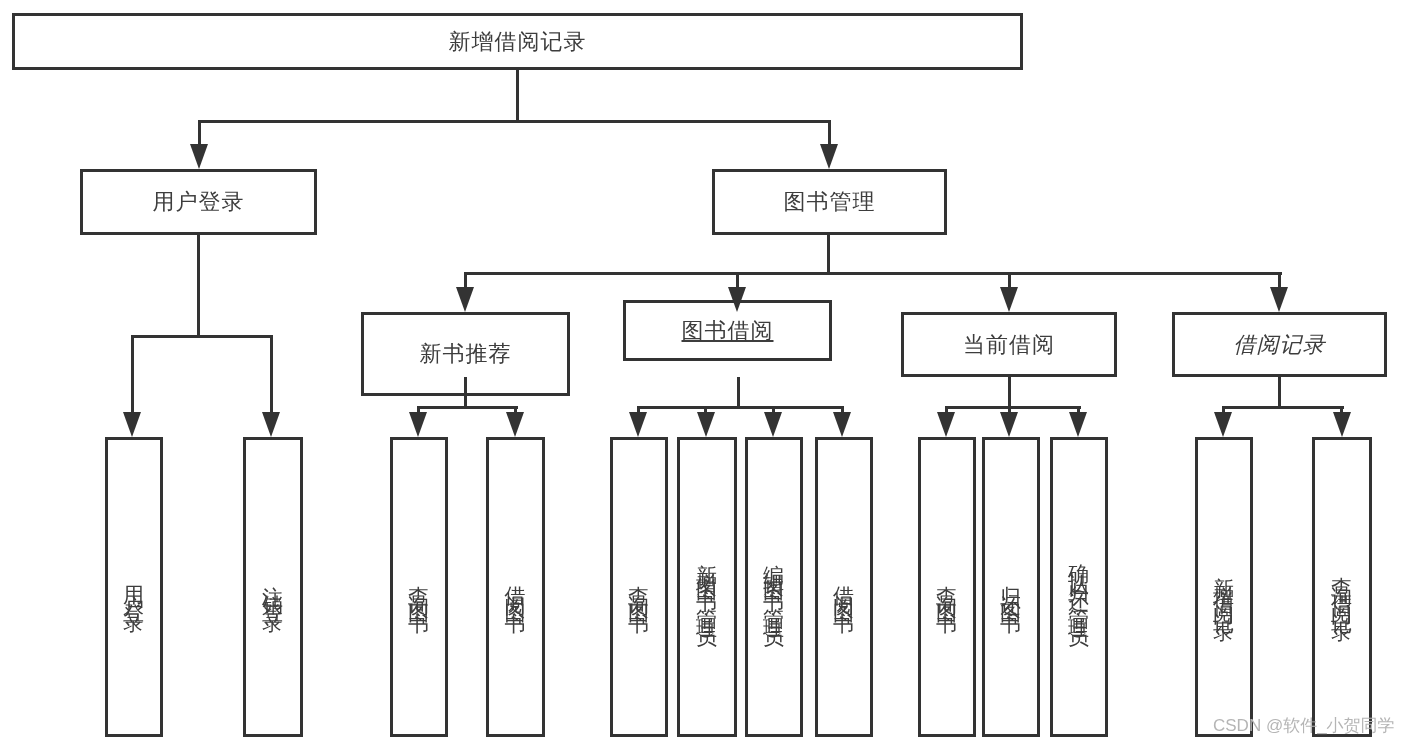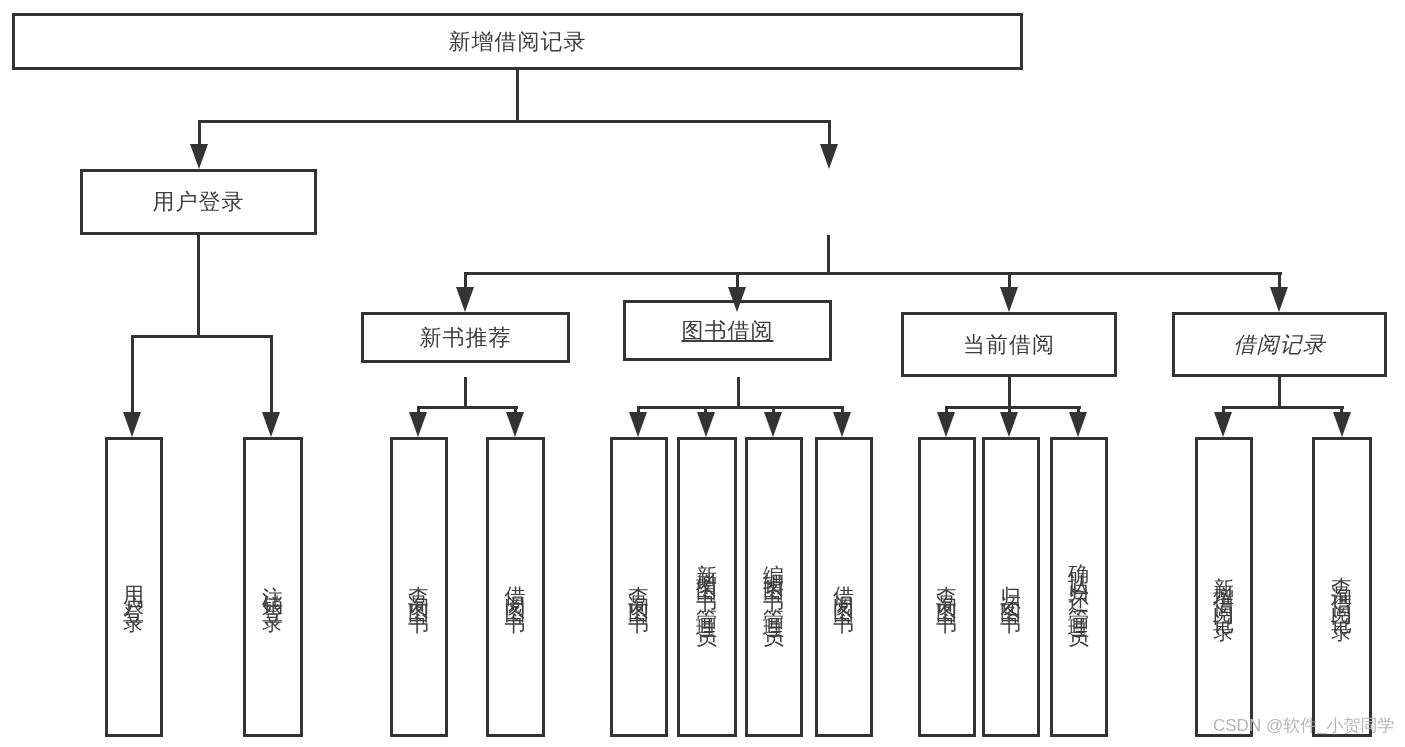--- a/index.html
+++ b/index.html
@@ -55,22 +55,25 @@
 
 <div class="canvas" id="canvas">
 
   <div class="node hnode" style="left:12px;top:13px;width:1011px;height:57px;">
     <span>新增借阅记录</span>
   </div>
 
   <div class="node hnode" style="left:80px;top:169px;width:237px;height:66px;">
     <span>用户登录</span>
   </div>
+  <div class="node hnode" style="left:712px;top:169px;width:235px;height:66px;">
+    <span>图书管理</span>
+  </div>
 
-  <div class="node hnode" style="left:361px;top:312px;width:209px;height:51px;">
+  <div class="node hnode" style="left:361px;top:312px;width:209px;height:84px;">
     <span>新书推荐</span>
   </div>
   <div class="node hnode" style="left:623px;top:300px;width:209px;height:61px;text-decoration:underline;">
     <span>图书借阅</span>
   </div>
   <div class="node hnode" style="left:901px;top:312px;width:216px;height:65px;">
     <span>当前借阅</span>
   </div>
   <div class="node hnode" style="left:1172px;top:312px;width:215px;height:65px;font-style:italic;">
     <span>借阅记录</span>

